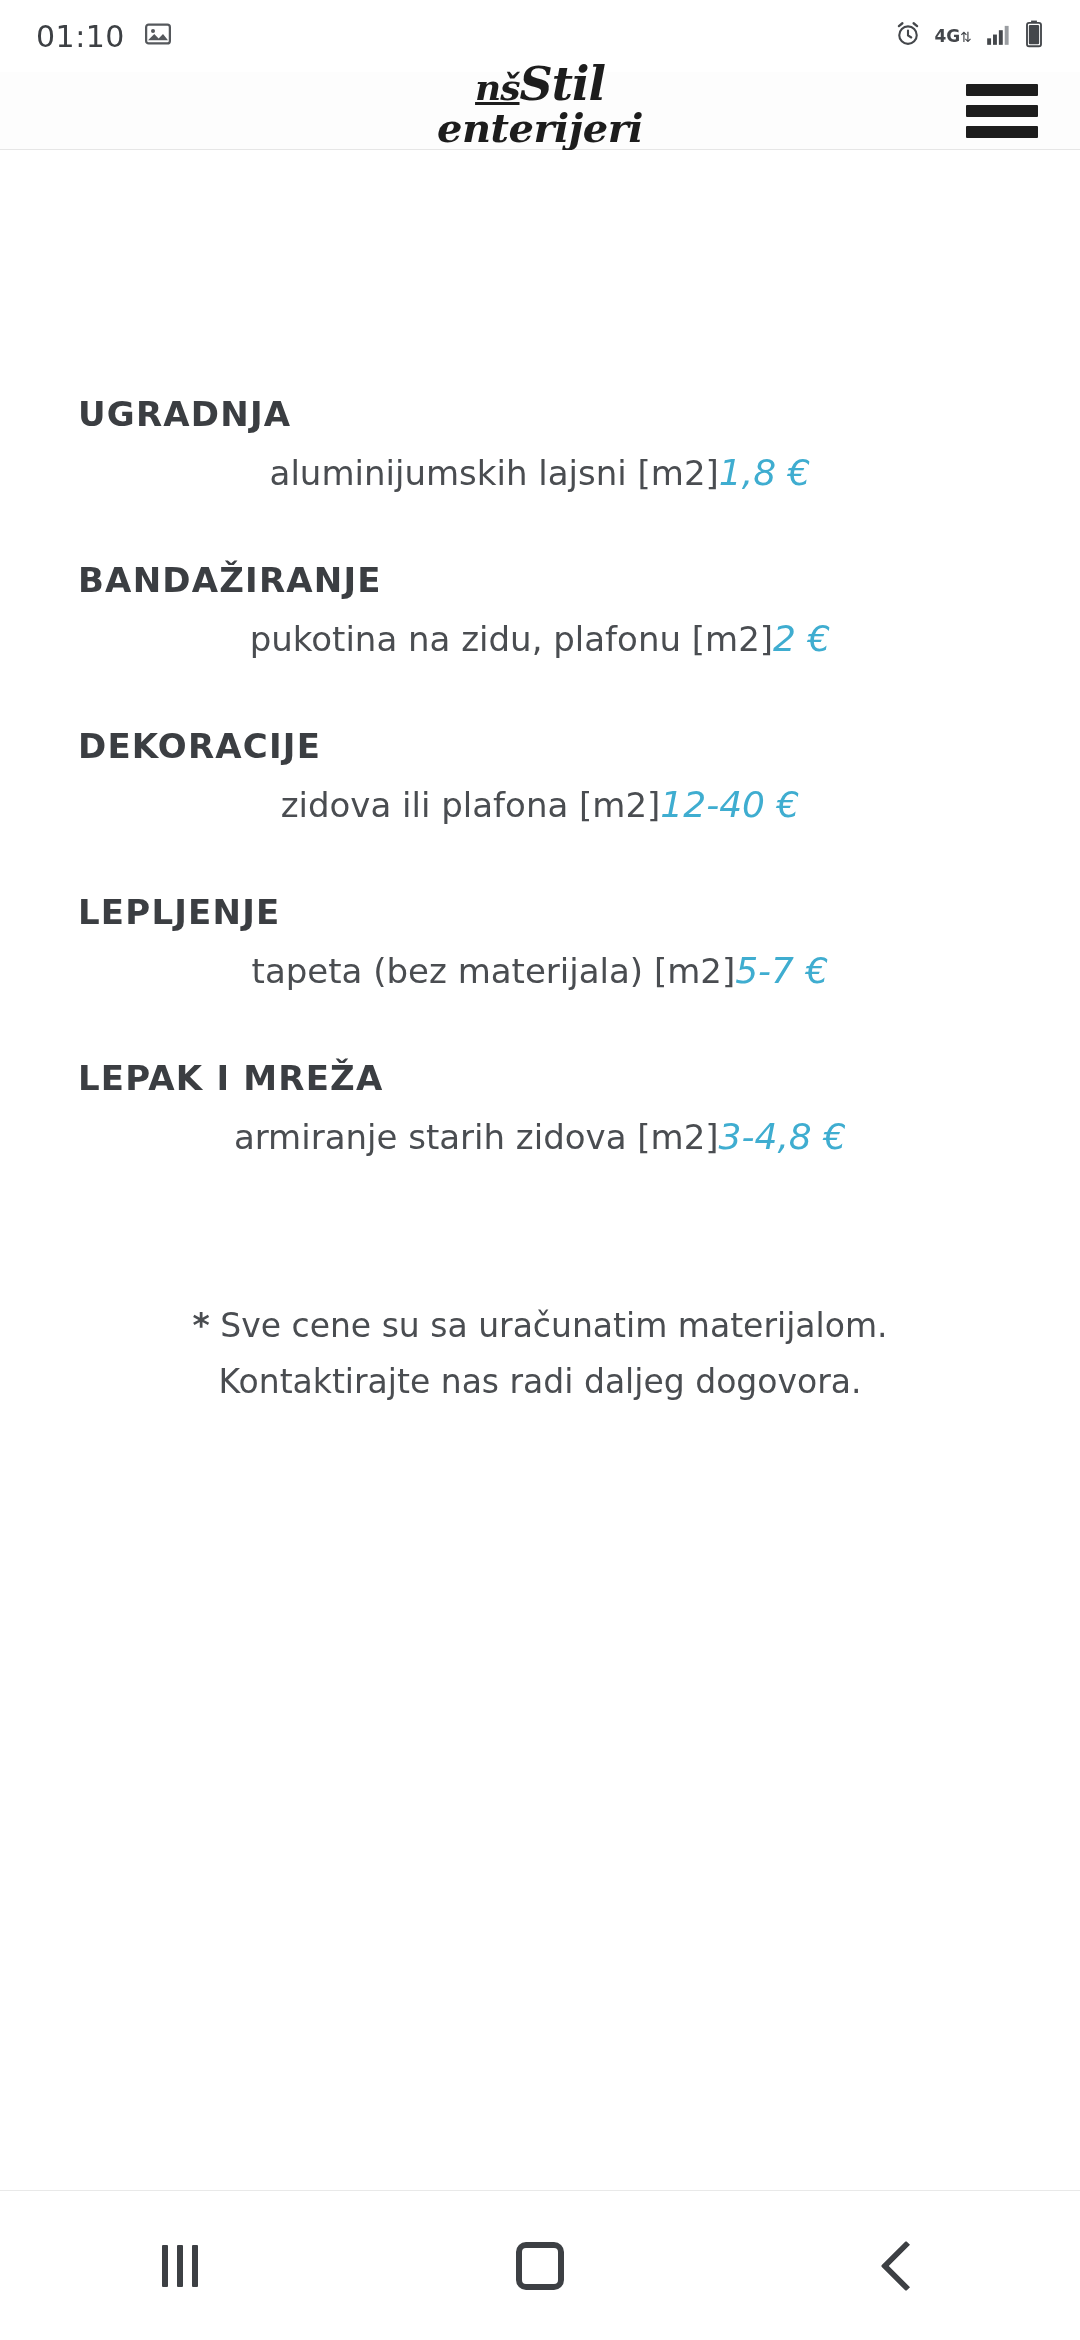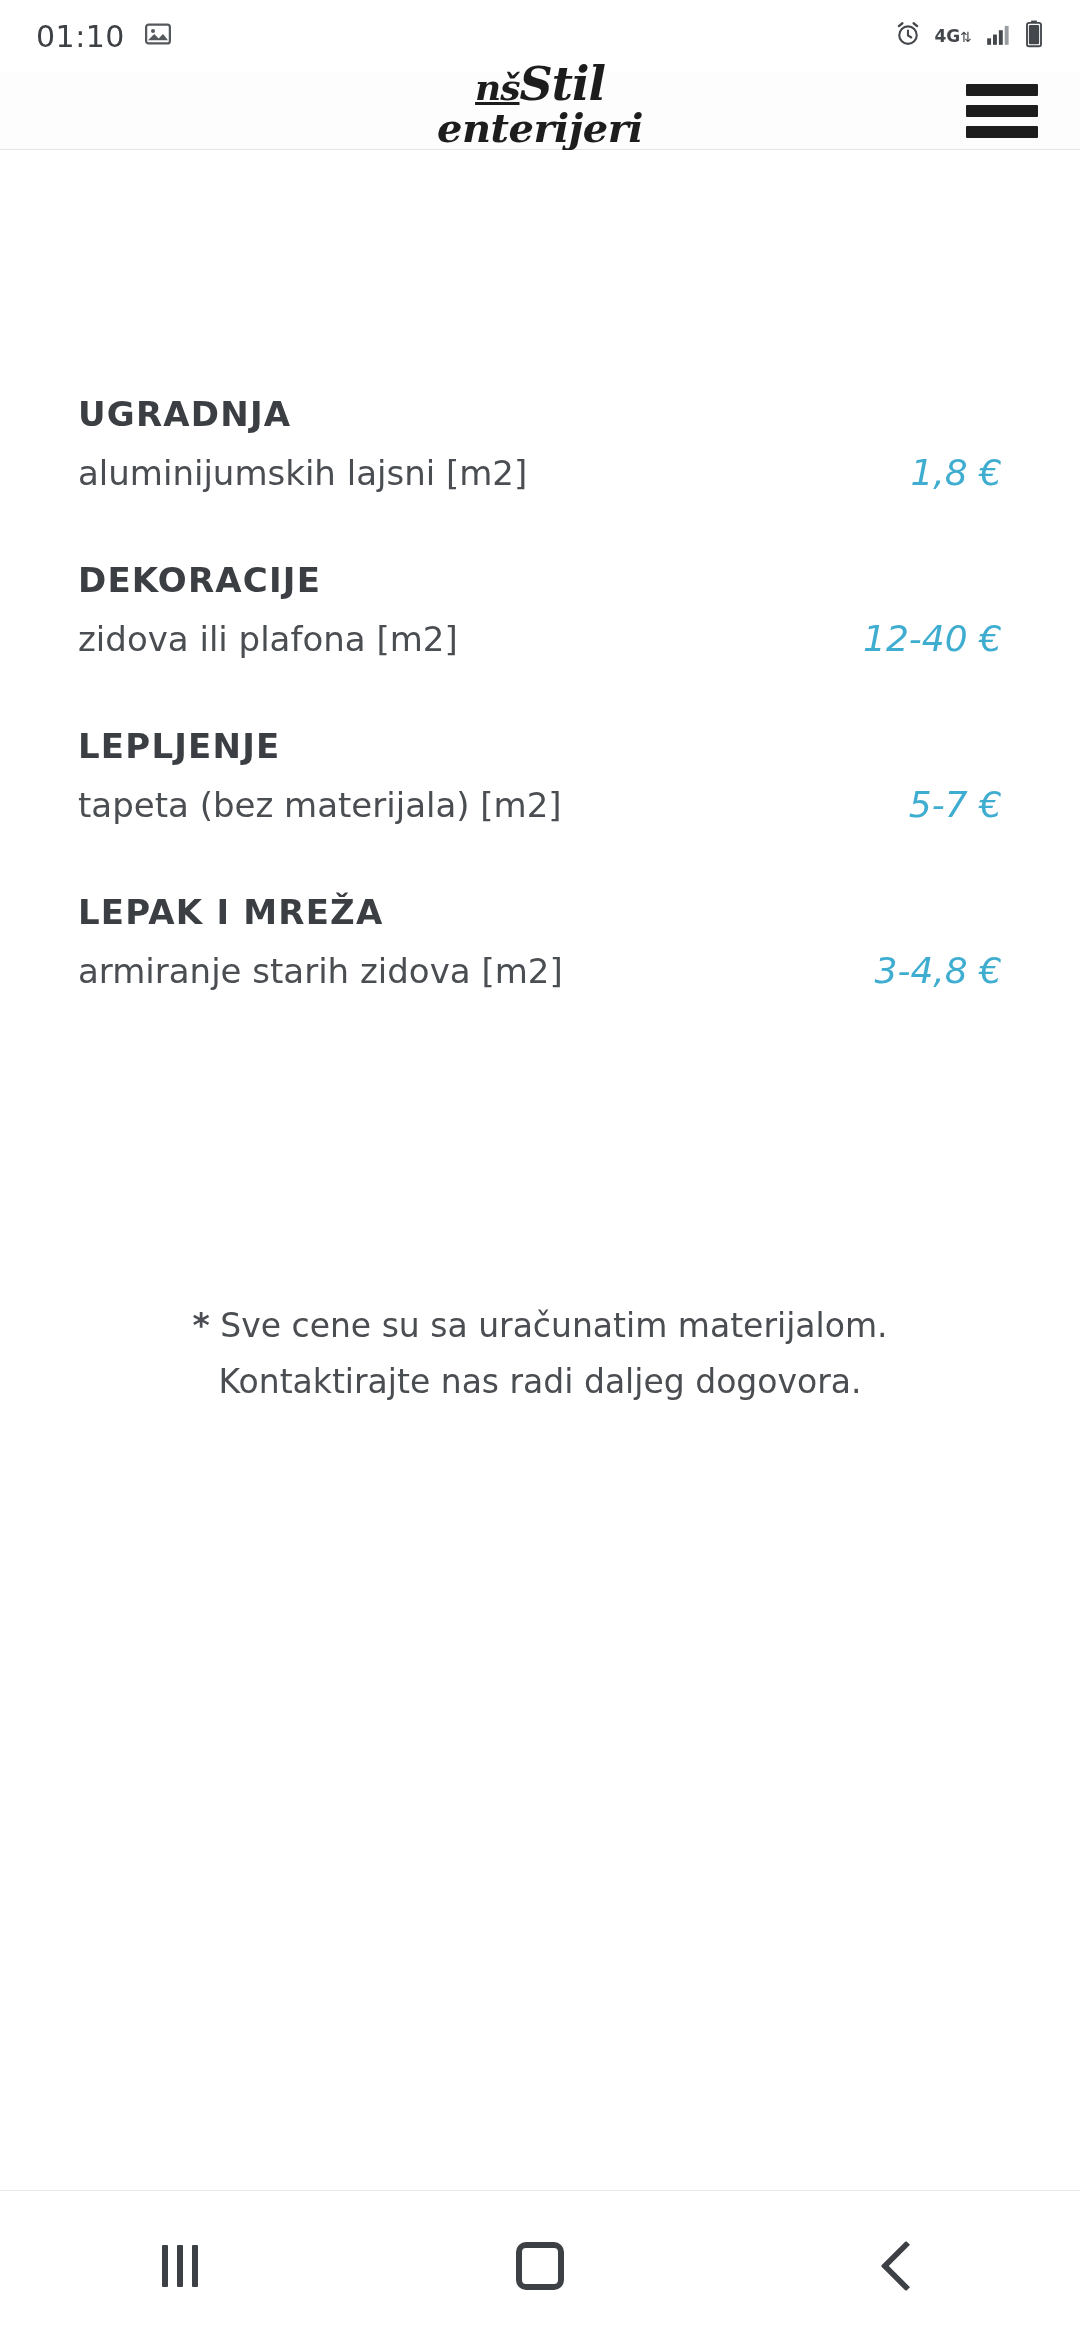--- a/index.html
+++ b/index.html
@@ -58,21 +58,21 @@
     position:absolute; top:150px; left:0; width:1080px; height:2040px;
     background:#ffffff;
   }
   .price-list { position:absolute; top:242px; left:0; width:1080px; padding:0 78px; }
   .price-row { margin-bottom:62px; }
   .price-row:last-of-type { margin-bottom:0; }
   .svc-title {
     font-size:34px; font-weight:bold; color:#3b3e42;
     letter-spacing:1.2px; line-height:44px; margin-bottom:14px;
   }
-  .svc-line { display:flex; align-items:baseline; justify-content:space-between; }
+  .svc-line { display:flex; align-items:baseline; justify-content:center; }
   .svc-desc { font-size:34px; color:#4a4d51; line-height:46px; }
   .svc-price {
     font-size:36px; color:#3fadd0; font-style:italic; line-height:46px;
     white-space:nowrap; font-family:"DejaVu Sans", sans-serif;
   }
 
   .note {
     position:absolute; top:1148px; left:0; width:1080px;
     text-align:center; padding:0 70px;
   }
@@ -157,20 +157,27 @@
     <div class="price-list">
 
       <div class="price-row">
         <div class="svc-title">UGRADNJA</div>
         <div class="svc-line">
           <span class="svc-desc">aluminijumskih lajsni [m2]</span>
           <span class="svc-price">1,8 €</span>
         </div>
       </div>
 
+      <div class="price-row">
+        <div class="svc-title">BANDAŽIRANJE</div>
+        <div class="svc-line">
+          <span class="svc-desc">pukotina na zidu, plafonu [m2]</span>
+          <span class="svc-price">2 €</span>
+        </div>
+      </div>
 
       <div class="price-row">
         <div class="svc-title">DEKORACIJE</div>
         <div class="svc-line">
           <span class="svc-desc">zidova ili plafona [m2]</span>
           <span class="svc-price">12-40 €</span>
         </div>
       </div>
 
       <div class="price-row">

